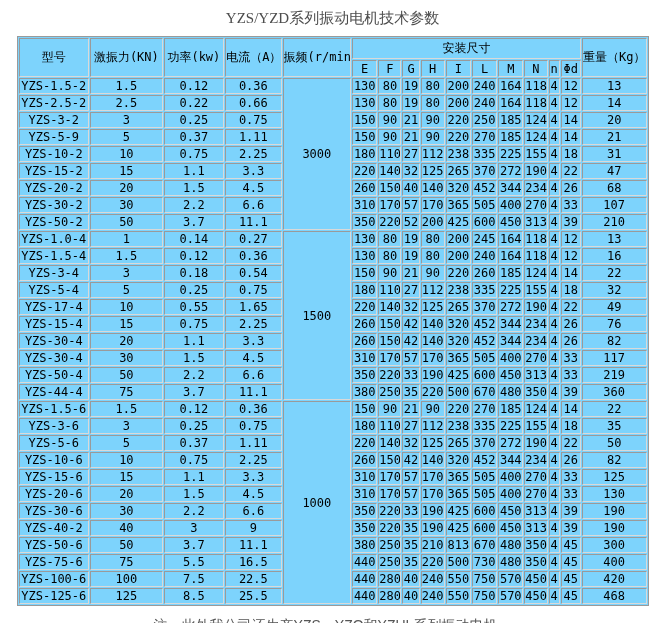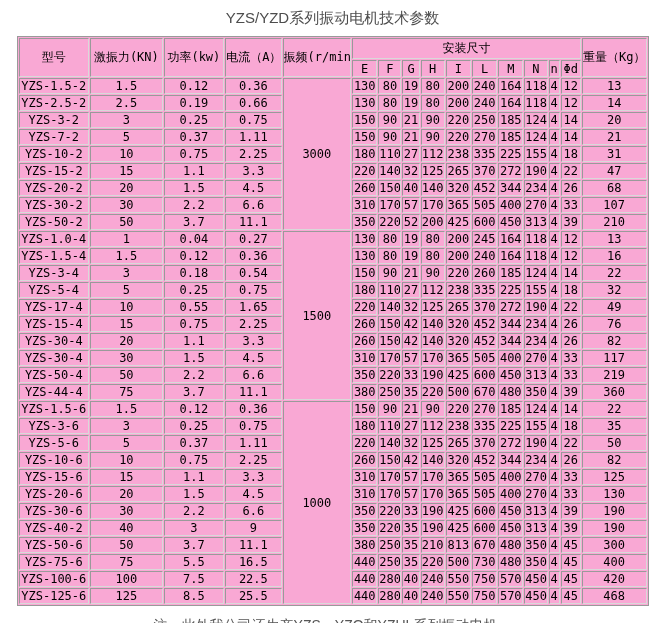--- a/index.html
+++ b/index.html
@@ -7,32 +7,32 @@
   .page {
     width: 665px;
     height: 623px;
     background: #ffffff;
     font-family: "DejaVu Sans Mono", monospace;
     overflow: hidden;
   }
   .title {
     text-align: center;
     padding-top: 9px;
-    font-family: Liberation Sans, sans-serif;
+    font-family: Liberation Serif, serif;
     font-size: 15px;
     color: #4d4d4d;
   }
   table.specs {
     margin: 8px auto 0 auto;
     width: 632px;
     table-layout: fixed;
     border-collapse: separate;
     border-spacing: 1px;
     border: 1px solid #9a9a9a;
-    background: #f9a8d4;
+    background: #7dd3fc;
   }
   table.specs th, table.specs td {
     border: 1px solid;
     border-color: #9a9a9a #d9d9d9 #d9d9d9 #9a9a9a;
     text-align: center;
     vertical-align: middle;
     font-size: 12px;
     font-weight: normal;
     color: #000000;
     padding: 0;
@@ -113,21 +113,21 @@
           <td>240</td>
           <td>164</td>
           <td>118</td>
           <td>4</td>
           <td>12</td>
           <td>13</td>
         </tr>
         <tr>
           <td>YZS-2.5-2</td>
           <td>2.5</td>
-          <td>0.19</td>
+          <td>0.22</td>
           <td>0.66</td>
           <td>130</td>
           <td>80</td>
           <td>19</td>
           <td>80</td>
           <td>200</td>
           <td>240</td>
           <td>164</td>
           <td>118</td>
           <td>4</td>
@@ -145,21 +145,21 @@
           <td>90</td>
           <td>220</td>
           <td>250</td>
           <td>185</td>
           <td>124</td>
           <td>4</td>
           <td>14</td>
           <td>20</td>
         </tr>
         <tr>
-          <td>YZS-7-2</td>
+          <td>YZS-5-9</td>
           <td>5</td>
           <td>0.37</td>
           <td>1.11</td>
           <td>150</td>
           <td>90</td>
           <td>21</td>
           <td>90</td>
           <td>220</td>
           <td>270</td>
           <td>185</td>
@@ -249,21 +249,21 @@
           <td>600</td>
           <td>450</td>
           <td>313</td>
           <td>4</td>
           <td>39</td>
           <td>210</td>
         </tr>
         <tr>
           <td>YZS-1.0-4</td>
           <td>1</td>
-          <td>0.04</td>
+          <td>0.14</td>
           <td>0.27</td>
           <td rowspan="10">1500</td>
           <td>130</td>
           <td>80</td>
           <td>19</td>
           <td>80</td>
           <td>200</td>
           <td>245</td>
           <td>164</td>
           <td>118</td>

